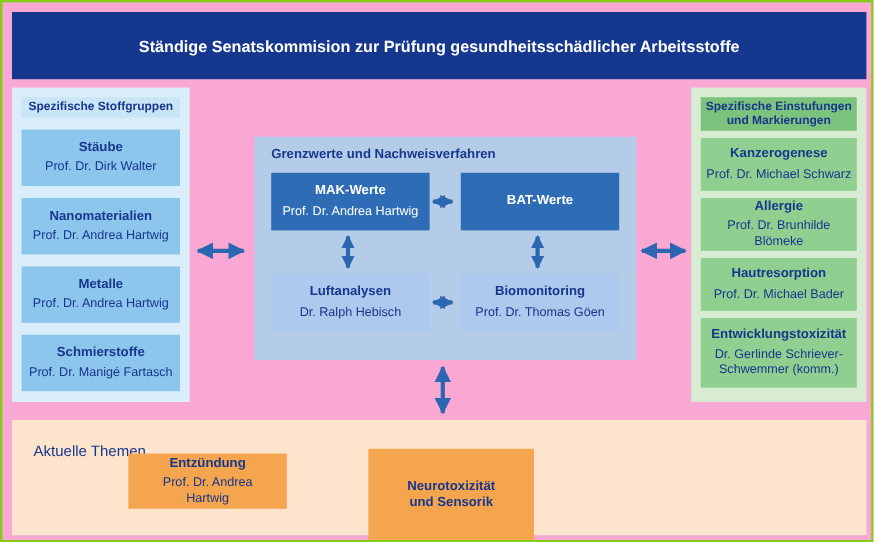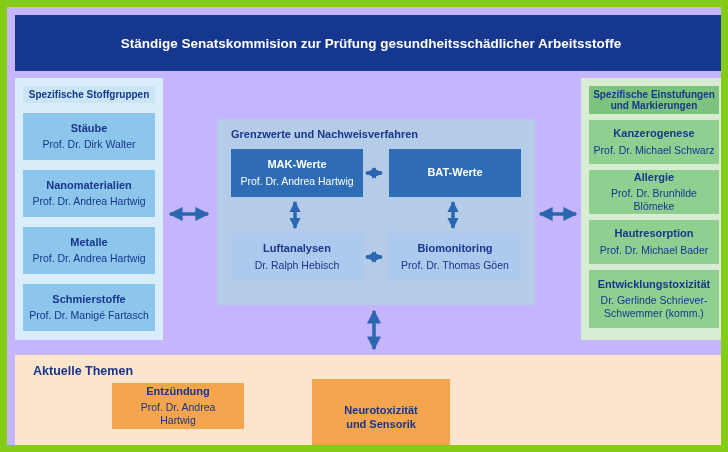--- a/index.html
+++ b/index.html
@@ -1,20 +1,20 @@
 <!DOCTYPE html>
 <html><head>
 <meta charset="utf-8">
 <style>
   * { margin:0; padding:0; box-sizing:border-box; }
   html,body { background:#ffffff; }
   body { font-family:"Liberation Sans", sans-serif; }
 
-  .frame { position:relative; width:728px; height:452px; background:#c4b5fd;
-           border:7px solid #84cc16; overflow:hidden; }
+  .frame { position:relative; width:728px; height:452px; background:#f9a8d4;
+           border:2px solid #84cc16; overflow:hidden; }
 
   
   .topbar { position:absolute; left:8px; top:8px; width:712px; height:56px;
             background:#16378e; color:#ffffff; display:flex; flex-direction:column;
             align-items:center; justify-content:center; gap:5px; text-align:center; }
   .topbar-title { font-size:13.5px; font-weight:bold; }
   .topbar-subtitle { font-size:11px; }
 
   
   .panel { position:absolute; display:flex; flex-direction:column; align-items:center; }
@@ -45,22 +45,22 @@
   .cbox-dark  { background:#2e6cb5; color:#ffffff; }
   .cbox-light { background:#adc9ee; color:#17368c; }
   #box-mak  { left:14px;  top:30px; }
   #box-bat  { left:172px; top:30px; }
   #box-luft { left:14px;  top:114px; }
   #box-bio  { left:172px; top:114px; }
 
   
   .bottom-panel { position:absolute; left:8px; top:348px; width:712px; height:96px;
                   background:#fce5cc; }
-  .bottom-title { position:absolute; left:18px; top:9px; font-size:12.5px;
-                  font-weight:bold; color:#17368c; }
+  .bottom-title { position:absolute; left:18px; top:19px; font-size:12.5px;
+                  font-weight:normal; color:#17368c; }
   .orange-box { position:absolute; background:#f4a54e; color:#17368c; display:flex;
                 flex-direction:column; align-items:center; justify-content:center;
                 gap:2px; text-align:center; padding:3px; }
   .orange-box .box-person { max-width:112px; }
   .wrap-narrow { max-width:92px; }
   #box-entz  { left:97px;  top:28px; width:132px; height:46px; }
   #box-neuro { left:297px; top:24px; width:138px; height:78px; }
   #box-epi   { left:478px; top:27px; width:130px; height:50px; }
 
   

